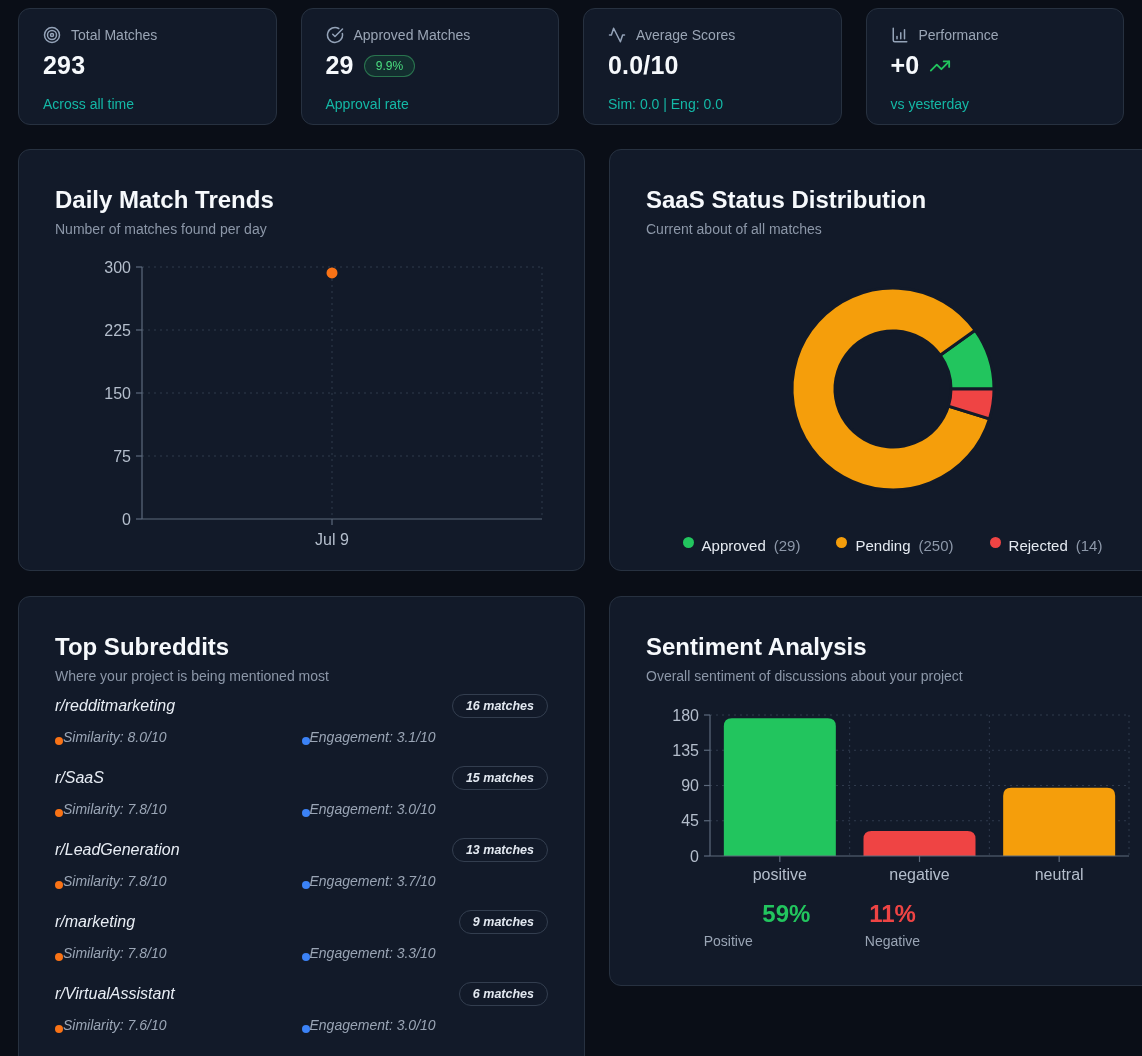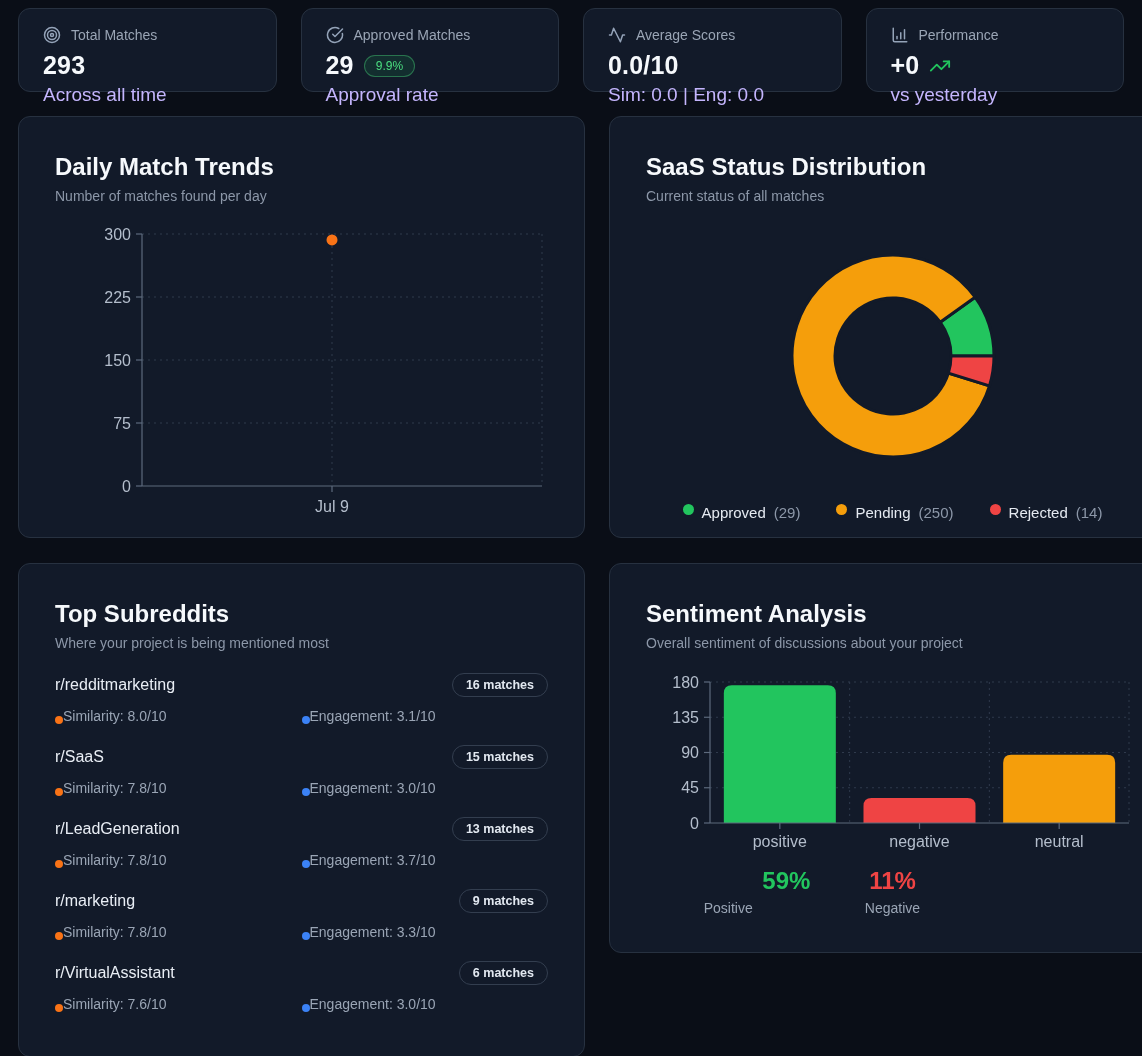--- a/index.html
+++ b/index.html
@@ -10,55 +10,55 @@
     color:#f1f5f9;
     padding:8px 18px 0 18px;
   }
   .stat-row { display:grid; grid-template-columns:repeat(4,1fr); gap:24px; }
   .card {
     background:#121a29;
     border:1px solid #28324100;
     border:1px solid #273140;
     border-radius:12px;
   }
-  .stat-card { padding:17px 24px; height:84px; }
+  .stat-card { padding:17px 24px; height:117px; }
   .stat-head { display:flex; align-items:center; gap:10px; margin-bottom:7px; }
   .stat-head .icon { color:#94a3b8; display:inline-flex; }
   .stat-head .icon svg { width:18px; height:18px; }
   .stat-label { font-size:14px; color:#9aa5b5; }
   .stat-value-row { display:flex; align-items:center; gap:10px; }
   .stat-value { font-size:25px; font-weight:700; color:#f6f9fc; letter-spacing:.2px; }
   .badge {
     font-size:12px; font-weight:400; color:#4ade80;
     background:rgba(34,197,94,.12);
     border:1px solid rgba(74,222,128,.4);
     border-radius:999px; padding:3px 11px;
   }
   .trend-icon { color:#22c55e; display:inline-flex; }
   .trend-icon svg { width:22px; height:22px; }
-  .stat-footer { font-size:19px; color:#c4b5fd; margin-top:4px; }
+  .stat-footer { font-size:14px; color:#14b8a6; margin-top:16px; }
 
   .main-grid { display:grid; grid-template-columns:1fr 1fr; gap:25px 24px; margin-top:24px; align-items:start; }
   .panel { padding:36px; }
   .panel-title { font-size:24px; font-weight:700; color:#f6f9fc; }
   .panel-sub { font-size:14px; color:#8c97a8; margin-top:7px; }
   .panel-trends, .panel-status { height:422px; }
 
   .chart-wrap-scatter { margin-top:18px; }
   .chart-wrap-bar { margin-top:22px; }
 
   .donut-wrap { display:flex; justify-content:center; margin-top:42px; }
   .legend-row { display:flex; justify-content:center; gap:36px; margin-top:38px; }
   .legend-item { display:flex; align-items:flex-start; gap:8px; font-size:15px; }
   .legend-label { color:#e5eaf1; }
   .legend-count { color:#8c97a8; }
   .dot { width:11px; height:11px; border-radius:50%; display:inline-block; }
   .dot-sm { width:8px; height:8px; border-radius:50%; display:inline-block; }
 
-  .sub-list { margin-top:22px; }
+  .sub-list { margin-top:10px;font-style:italic; }
   .sub-item { margin-bottom:21px; }
   .sub-item:last-child { margin-bottom:8px; }
   .sub-name-row { display:flex; align-items:center; justify-content:space-between; }
   .sub-name { font-size:16px; color:#e9eef5; }
   .match-pill {
     font-size:12.5px; font-weight:700; color:#e2e8f0;
     border:1px solid #333e4f; border-radius:999px; padding:4px 13px;
   }
   .sub-stats { display:grid; grid-template-columns:1fr 1fr; margin-top:11px; }
   .sub-stat { display:flex; align-items:flex-end; gap:0; font-size:14px; color:#9aa5b5; }
@@ -175,21 +175,21 @@
           <text x="76" y="17.5" fill="#b4becc" font-size="16" text-anchor="end" font-family="Liberation Sans, sans-serif">300</text>
           <line x1="277" y1="264" x2="277" y2="270" stroke="#5d6a7d" stroke-width="1.2"></line>
           <text x="277" y="290" fill="#b4becc" font-size="16" text-anchor="middle" font-family="Liberation Sans, sans-serif">Jul 9</text>
           <circle cx="277" cy="17.879999999999995" r="5.5" fill="#f97316"></circle>
         </svg>
     </div>
   </div>
 
   <div class="card panel panel-status">
     <div class="panel-title">SaaS Status Distribution</div>
-    <div class="panel-sub">Current status of all matches</div>
+    <div class="panel-sub">Current about of all matches</div>
     <div class="donut-wrap">
       <svg id="donut-svg" class="chart" width="220" height="220" viewBox="0 0 220 220">
           <path d="M 211 110 A 101 101 0 0 0 192.09094393087386 51.1605835809181 L 157.14133413852161 76.21102819498267 A 58 58 0 0 1 168 110 Z" fill="#22c55e" stroke="#121a29" stroke-width="3" stroke-linejoin="round"></path>
           <path d="M 192.09094393087386 51.1605835809181 A 101 101 0 1 0 206.48240291694978 139.86881195111988 L 165.4057363285454 127.15238706103914 A 58 58 0 1 1 157.14133413852161 76.21102819498267 Z" fill="#f59e0b" stroke="#121a29" stroke-width="3" stroke-linejoin="round"></path>
           <path d="M 206.48240291694978 139.86881195111988 A 101 101 0 0 0 211 110.00000000000003 L 168 110.00000000000001 A 58 58 0 0 1 165.4057363285454 127.15238706103914 Z" fill="#ef4444" stroke="#121a29" stroke-width="3" stroke-linejoin="round"></path>
         </svg>
     </div>
     <div class="legend-row">
       <div class="legend-item">
         <span class="dot" style="background-color: rgb(34, 197, 94);"></span>

